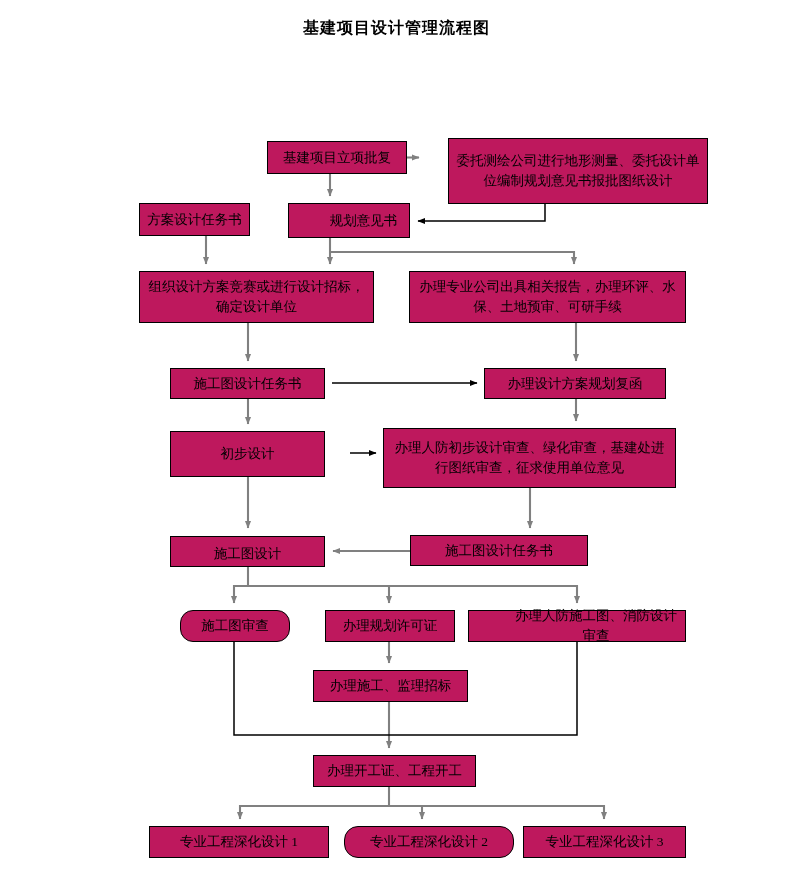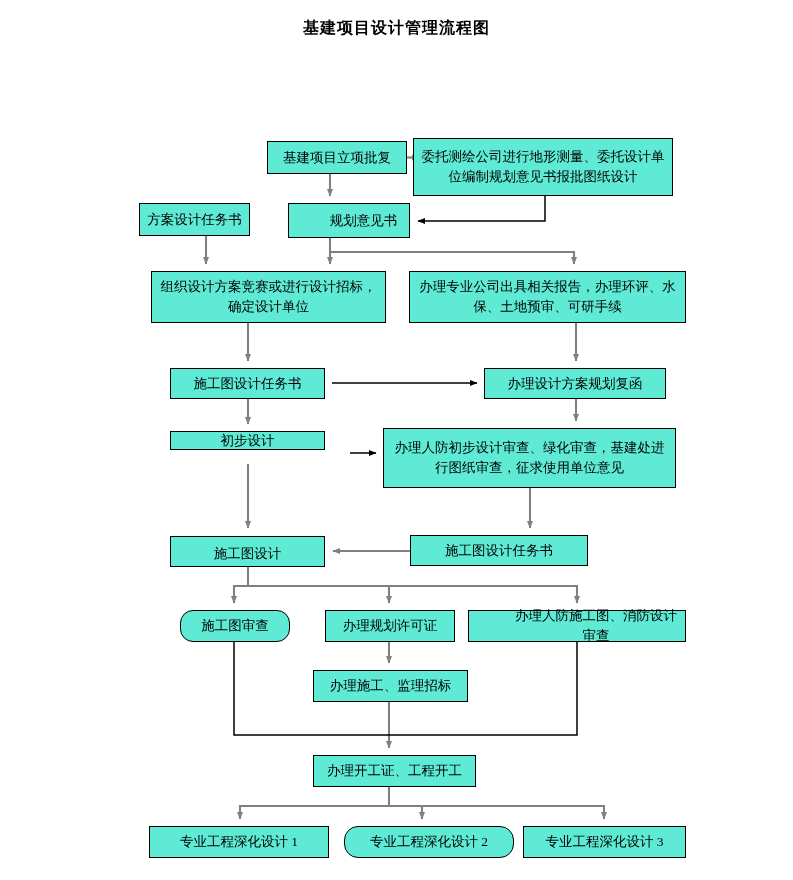--- a/index.html
+++ b/index.html
@@ -35,21 +35,21 @@
   svg.flow-svg {
     position: absolute;
     left: 0; top: 0;
     width: 793px;
     height: 880px;
   }
   .node-box {
     position: absolute;
     box-sizing: border-box;
     border: 1px solid #000000;
-    background: #5eead4;
+    background: #be185d;
     display: flex;
     align-items: center;
     justify-content: center;
     text-align: center;
     color: #000000;
     font-size: 13.5px;
     line-height: 1.45;
     padding: 2px 5px;
     font-family: "Liberation Serif", "DejaVu Serif", serif;
   }
@@ -123,42 +123,42 @@
       <line x1="350" y1="453" x2="376" y2="453" marker-end="url(#arrowBlack)"></line>
 
       <path d="M234,642 L234,735 L389,735"></path>
       <path d="M577,642 L577,735 L389,735"></path>
     </g>
   </svg>
 
   <div class="node-box" style="left:267px; top:141px; width:140px; height:33px;">
     <span>基建项目立项批复</span>
   </div>
-  <div class="node-box" style="left:413px; top:138px; width:260px; height:58px;">
+  <div class="node-box" style="left:448px; top:138px; width:260px; height:66px;">
     <span>委托测绘公司进行地形测量、委托设计单位编制规划意见书报批图纸设计</span>
   </div>
   <div class="node-box" style="left:139px; top:203px; width:111px; height:33px;">
     <span>方案设计任务书</span>
   </div>
   <div class="node-box" style="left:288px; top:203px; width:122px; height:35px;padding-left:34px;">
     <span>规划意见书</span>
   </div>
-  <div class="node-box" style="left:151px; top:271px; width:235px; height:52px;">
+  <div class="node-box" style="left:139px; top:271px; width:235px; height:52px;">
     <span>组织设计方案竞赛或进行设计招标，确定设计单位</span>
   </div>
   <div class="node-box" style="left:409px; top:271px; width:277px; height:52px;">
     <span>办理专业公司出具相关报告，办理环评、水保、土地预审、可研手续</span>
   </div>
   <div class="node-box" style="left:170px; top:368px; width:155px; height:31px;">
     <span>施工图设计任务书</span>
   </div>
   <div class="node-box" style="left:484px; top:368px; width:182px; height:31px;">
     <span>办理设计方案规划复函</span>
   </div>
-  <div class="node-box" style="left:170px; top:431px; width:155px; height:19px;">
+  <div class="node-box" style="left:170px; top:431px; width:155px; height:46px;">
     <span>初步设计</span>
   </div>
   <div class="node-box" style="left:383px; top:428px; width:293px; height:60px;">
     <span>办理人防初步设计审查、绿化审查，基建处进行图纸审查，征求使用单位意见</span>
   </div>
   <div class="node-box" style="left:170px; top:536px; width:155px; height:31px;align-items:flex-end;">
     <span>施工图设计</span>
   </div>
   <div class="node-box" style="left:410px; top:535px; width:178px; height:31px;">
     <span>施工图设计任务书</span>

